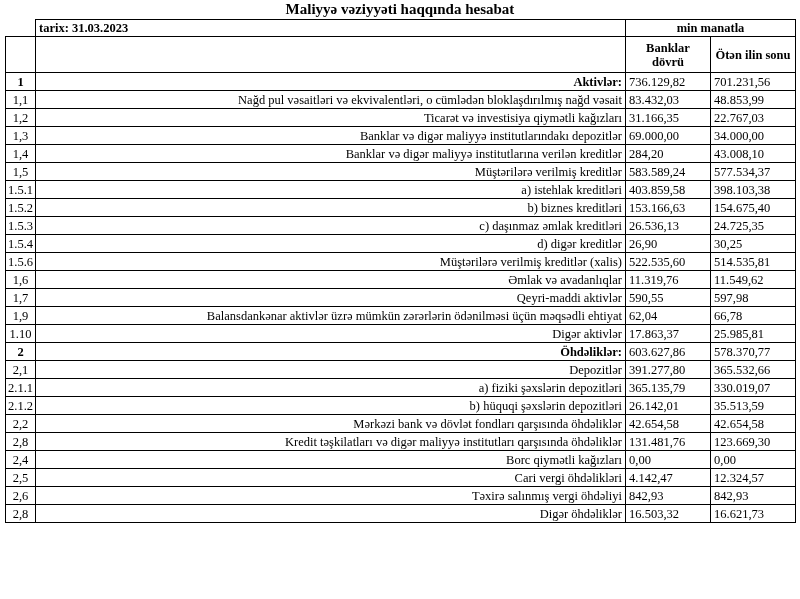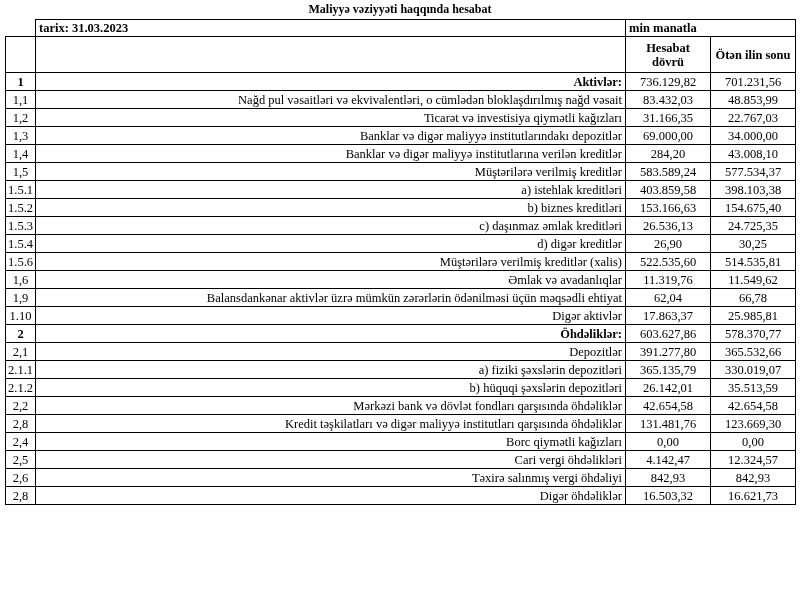--- a/index.html
+++ b/index.html
@@ -7,21 +7,21 @@
     margin: 0;
     padding: 0;
     width: 800px;
     height: 599px;
     overflow: hidden;
     background: #ffffff;
     color: #000000;
     font-family: "Liberation Serif", serif;
   }
   .page-title {
-    font-size: 12px;
+    font-size: 15px;
     font-weight: bold;
     text-align: center;
     padding: 2px 0 3px 0;
     line-height: 14px;
   }
   table.report {
     border-collapse: collapse;
     table-layout: fixed;
     width: 790px;
     margin-left: 5px;
@@ -32,32 +32,32 @@
     font-size: 12.5px;
     padding: 0 3px;
     height: 18px;
     line-height: 16px;
     overflow: hidden;
     vertical-align: middle;
   }
   .meta-row td { font-weight: bold; height: 17px; }
   td.blank { border: none; background: #ffffff; }
   td.meta-date { text-align: left; }
-  td.meta-unit { text-align: left; }
+  td.meta-unit { text-align: center; }
   .head-row td {
     text-align: center;
     font-weight: bold;
     height: 36px;
     line-height: 14px;
     white-space: normal;
     vertical-align: middle;
   }
   .c-num   { text-align: center; white-space: nowrap; padding: 0 1px; }
   .c-label { text-align: right;   white-space: nowrap; }
-  .c-val   { text-align: center;  white-space: nowrap; }
+  .c-val   { text-align: left;  white-space: nowrap; }
   tr.bold .c-num, tr.bold .c-label { font-weight: bold; }
 </style>
 </head>
 <body>
 
 <div class="page-title">Maliyyə vəziyyəti haqqında hesabat</div>
 
 <table class="report">
   <colgroup>
     <col style="width:30px">
@@ -67,21 +67,21 @@
   </colgroup>
   <tbody>
     <tr class="meta-row">
       <td class="blank"></td>
       <td class="meta-date">tarix: 31.03.2023</td>
       <td class="meta-unit" colspan="2">min manatla</td>
     </tr>
     <tr class="head-row">
       <td></td>
       <td></td>
-      <td>Hesabat dövrü</td>
+      <td>Banklar dövrü</td>
       <td>Ötən ilin sonu</td>
     </tr>
   </tbody>
   <tbody>
       <tr class="bold">
         <td class="c-num">1</td>
         <td class="c-label">Aktivlər:</td>
         <td class="c-val">736.129,82</td>
         <td class="c-val">701.231,56</td>
       </tr>
@@ -145,20 +145,26 @@
         <td class="c-val">522.535,60</td>
         <td class="c-val">514.535,81</td>
       </tr>
       <tr>
         <td class="c-num">1,6</td>
         <td class="c-label">Əmlak və avadanlıqlar</td>
         <td class="c-val">11.319,76</td>
         <td class="c-val">11.549,62</td>
       </tr>
       <tr>
+        <td class="c-num">1,7</td>
+        <td class="c-label">Qeyri-maddi aktivlər</td>
+        <td class="c-val">590,55</td>
+        <td class="c-val">597,98</td>
+      </tr>
+      <tr>
         <td class="c-num">1,9</td>
         <td class="c-label">Balansdankənar aktivlər üzrə mümkün zərərlərin ödənilməsi üçün məqsədli ehtiyat</td>
         <td class="c-val">62,04</td>
         <td class="c-val">66,78</td>
       </tr>
       <tr>
         <td class="c-num">1.10</td>
         <td class="c-label">Digər aktivlər</td>
         <td class="c-val">17.863,37</td>
         <td class="c-val">25.985,81</td>

